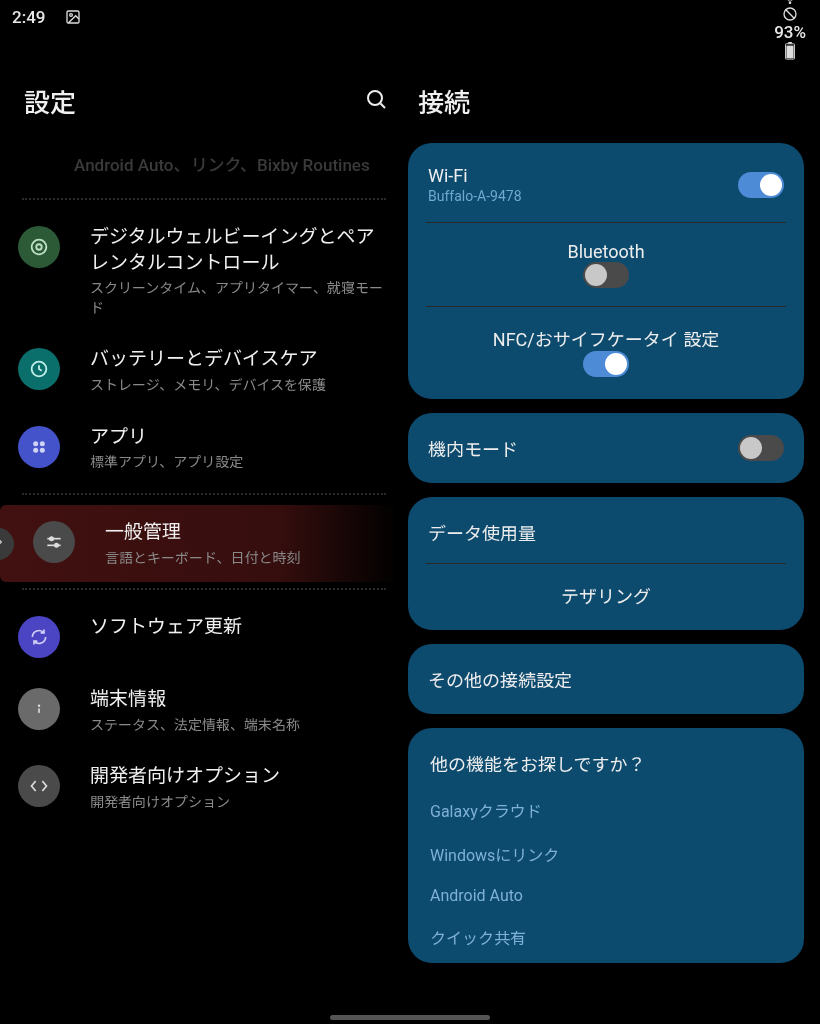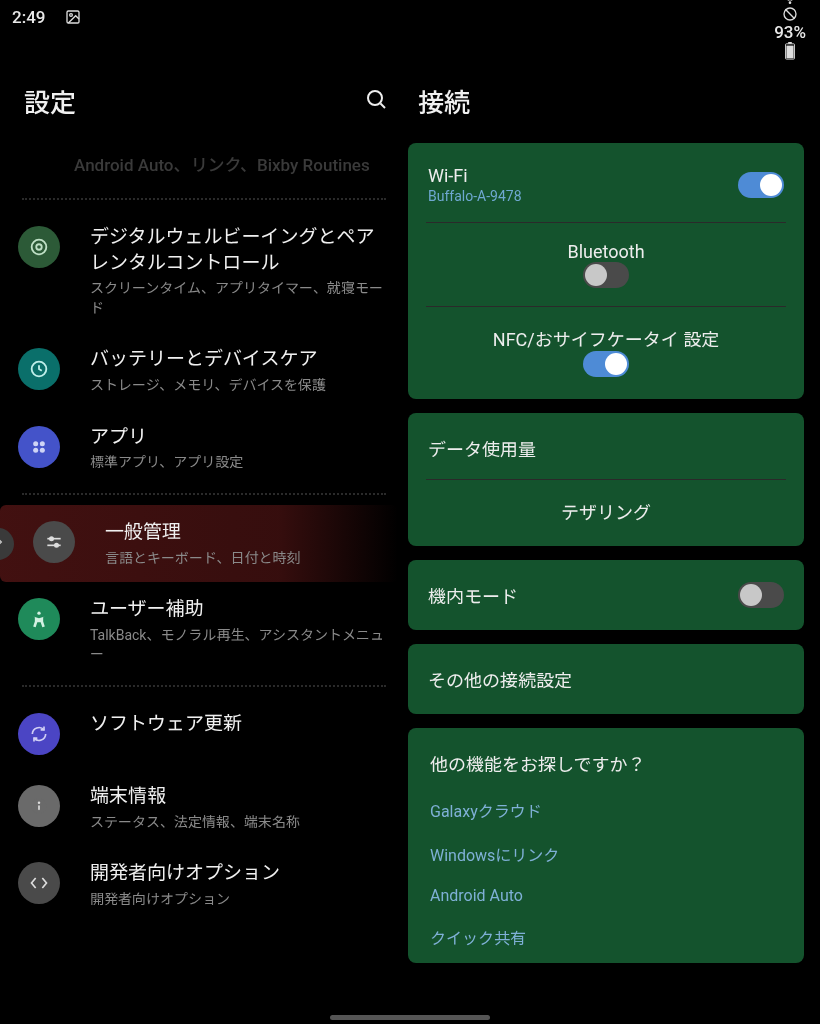--- a/index.html
+++ b/index.html
@@ -85,22 +85,22 @@
     left: -18px; top: 50%; transform: translateY(-50%);
     width: 32px; height: 32px; border-radius: 50%;
     background: #3a3a3a; display:flex;align-items:center;justify-content:center;
   }
   .item .texts { flex: 1; min-width: 0; }
   .item .title { font-size: 19px; color: #f0f0f0; line-height: 1.35; }
   .item .sub { font-size: 14px; color: #8a8a8a; margin-top: 4px; line-height: 1.4; }
   .right-header { padding: 48px 4px 24px 20px; }
   .right-title { font-size: 26px; font-weight: 500; color:#f0f0f0; }
   .card {
-    background: #14532d;
-    border-radius: 8px;
+    background: #0c4a6e;
+    border-radius: 24px;
     margin: 0 0 14px 10px;
     padding: 4px 18px;
   }
   .row {
     display: flex; align-items: center; justify-content: space-between;
     padding: 18px 2px;
   }
   .row + .row { border-top: 1px solid #2a2a2a; flex-direction: column; }
   .row .row-texts { flex:1; }
   .row .row-title { font-size: 18px; color:#ededed; }
@@ -249,32 +249,20 @@
               <line x1="4" y1="16" x2="20" y2="16"></line>
               <circle cx="15" cy="16" r="2" fill="#ddd"></circle>
             </svg>
         </div>
         <div class="texts">
           <div class="title">一般管理</div>
           <div class="sub">言語とキーボード、日付と時刻</div>
         </div>
       </div>
 
-      <div class="item">
-        <div class="icon-wrap" style="background:#1f8a5a">
-          <svg width="20" height="20" viewBox="0 0 24 24" fill="#d3f0e2">
-              <circle cx="12" cy="5" r="2"></circle>
-              <path d="M5 9l7 2 7-2-2 1v5l2 6-3 1-2-6h-4l-2 6-3-1 2-6v-5z"></path>
-            </svg>
-        </div>
-        <div class="texts">
-          <div class="title">ユーザー補助</div>
-          <div class="sub">TalkBack、モノラル再生、アシスタントメニュー</div>
-        </div>
-      </div>
 
       <hr class="dotted-sep">
 
       <div class="item">
         <div class="icon-wrap" style="background:#4b45c4">
           <svg width="20" height="20" viewBox="0 0 24 24" fill="none" stroke="#d1cff5" stroke-width="2">
               <path d="M4 12a8 8 0 0 1 14-5"></path>
               <polyline points="18 3 18 7 14 7"></polyline>
               <path d="M20 12a8 8 0 0 1-14 5"></path>
               <polyline points="6 21 6 17 10 17"></polyline>
@@ -342,38 +330,38 @@
           </div>
           <div class="toggle on">
               <div class="knob"></div>
             </div>
         </div>
       </div>
 
       <div class="card">
         <div class="row">
           <div class="row-texts">
-            <div class="row-title">データ使用量</div>
-          </div>
-        </div>
-        <div class="row">
-          <div class="row-texts">
-            <div class="row-title">テザリング</div>
-          </div>
-        </div>
-      </div>
-
-      <div class="card">
-        <div class="row">
-          <div class="row-texts">
             <div class="row-title">機内モード</div>
           </div>
           <div class="toggle off">
               <div class="knob"></div>
             </div>
+        </div>
+      </div>
+
+      <div class="card">
+        <div class="row">
+          <div class="row-texts">
+            <div class="row-title">データ使用量</div>
+          </div>
+        </div>
+        <div class="row">
+          <div class="row-texts">
+            <div class="row-title">テザリング</div>
+          </div>
         </div>
       </div>
 
       <div class="card">
         <div class="row">
           <div class="row-texts">
             <div class="row-title">その他の接続設定</div>
           </div>
         </div>
       </div>

